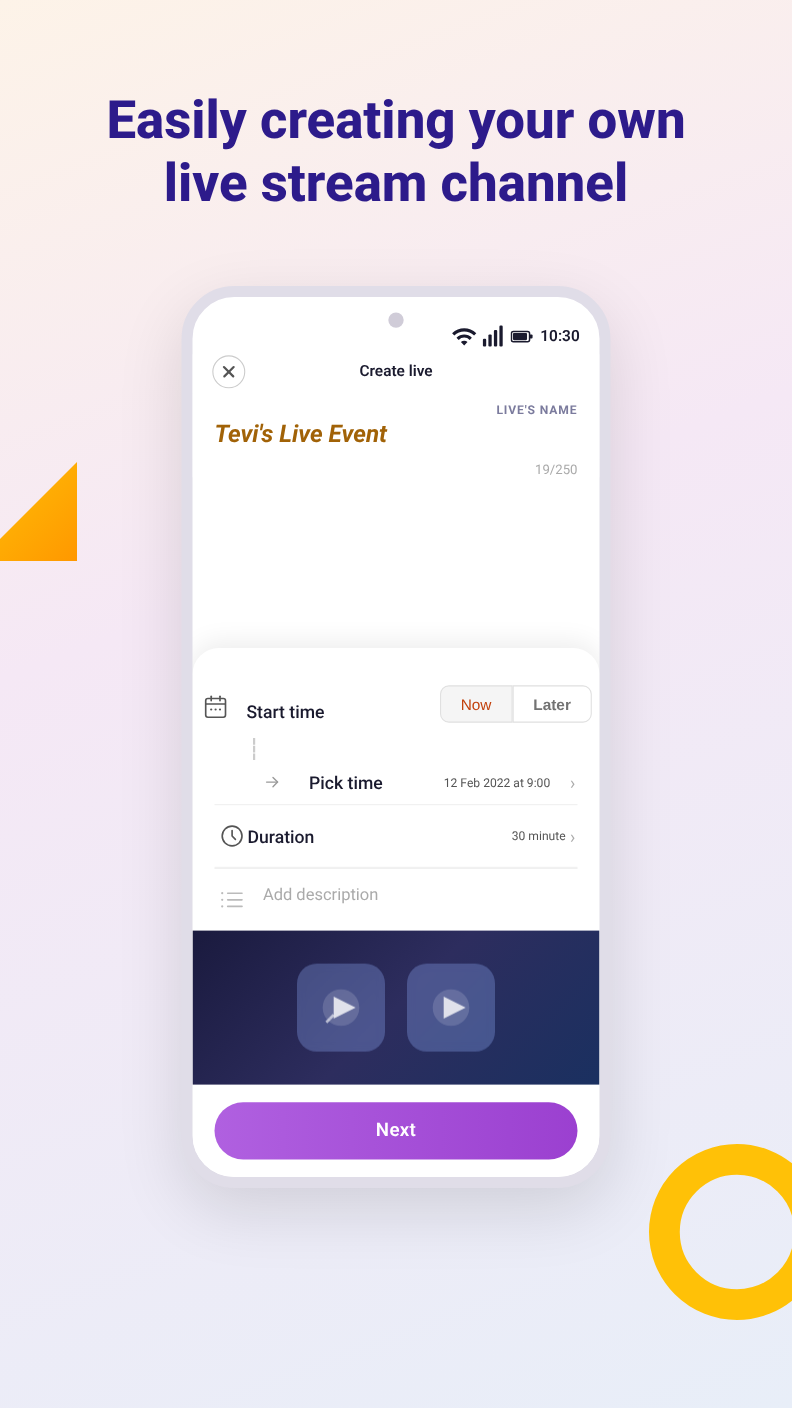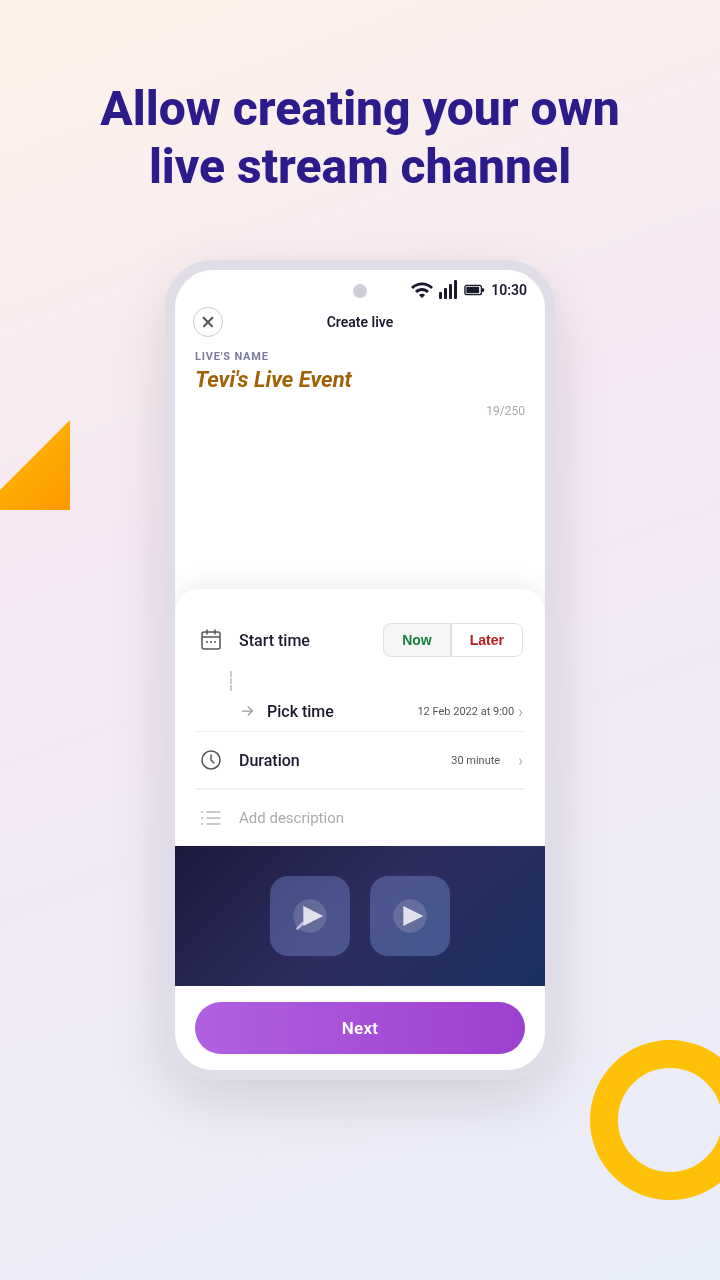--- a/index.html
+++ b/index.html
@@ -79,21 +79,21 @@
       position: absolute;
       left: 50%;
       transform: translateX(-50%);
       top: 14px;
     }
 
     .status-bar {
       display: flex;
       justify-content: flex-end;
       align-items: center;
-      padding: 8px 18px 4px;
+      padding: 24px 18px 4px;
       gap: 5px;
     }
 
     .status-time {
       font-size: 14px;
       font-weight: 600;
       color: #1a1a2e;
     }
 
     .status-icons {
@@ -151,20 +151,21 @@
       background: #fff;
     }
 
     .live-name-label {
       font-size: 11px;
       font-weight: 700;
       color: #7b7b9d;
       letter-spacing: 0.8px;
       text-transform: uppercase;
       margin-bottom: 4px;
+      text-align: right;
     }
 
     .live-name-value {
       font-size: 22px;
       font-weight: 700;
       color: #a16207;
       font-style: italic;
     }
 
     .char-count {
@@ -186,21 +187,20 @@
       padding: 20px 0 0;
       box-shadow: 0 -4px 24px rgba(0,0,0,0.08);
       z-index: 10;
     }
 
     
     .option-row {
       display: flex;
       align-items: center;
       padding: 14px 22px;
-      gap: 14px;
     }
 
     .option-icon {
       width: 28px;
       height: 28px;
       flex-shrink: 0;
       display: flex;
       align-items: center;
       justify-content: center;
     }
@@ -219,61 +219,62 @@
     }
 
     .chevron-icon {
       color: #aaa;
       font-size: 16px;
     }
 
     
     .start-time-row {
       display: flex;
-      align-items: center;
-      padding: 14px 22px;
+      align-items: flex-end;
+      padding: 14px 7px;
       gap: 14px;
     }
 
     .start-time-btns {
       display: flex;
       gap: 0;
       margin-left: auto;
     }
 
     .time-btn {
       padding: 8px 18px;
       font-size: 14px;
-      font-weight: 700;
+      font-weight: 400;
       border: 1.5px solid #e0e0e0;
       cursor: pointer;
       background: #f5f5f5;
-      color: #15803d;
+      color: #c2410c;
     }
 
     .time-btn.active {
       background: #fff;
-      color: #b91c1c;
+      color: #737373;
       font-weight: 600;
       border-color: #e0e0e0;
     }
 
     .time-btn:first-child {
       border-radius: 8px 0 0 8px;
     }
 
     .time-btn:last-child {
       border-radius: 0 8px 8px 0;
     }
 
     
     .pick-time-row {
       display: flex;
       align-items: center;
       padding: 10px 22px;
+      gap: 14px;
       margin-left: 42px;
     }
 
     .pick-time-icon {
       width: 28px;
       display: flex;
       align-items: center;
     }
 
     
@@ -293,21 +294,20 @@
       width: 20px;
       height: 20px;
       background: #fff;
       border-radius: 50%;
       box-shadow: 0 1px 3px rgba(0,0,0,0.2);
     }
 
     
     .desc-row {
       display: flex;
-      align-items: center;
       padding: 14px 22px;
       gap: 14px;
     }
 
     .desc-placeholder {
       font-size: 15px;
       color: #aaa;
     }
 
     
@@ -384,21 +384,21 @@
     }
   </style>
 </head>
 <body>
 
 <div class="shape-orange-left"></div>
 <div class="shape-yellow-right"></div>
 
 <div class="header-text">
   <h1>
-    <span>Allow creating your own</span><br>
+    <span>Easily creating your own</span><br>
     <span>live stream channel</span>
   </h1>
 </div>
 
 <div class="phone-mockup">
   <div class="phone-camera"></div>
 
   <div class="status-bar">
     <div class="status-icons">
 

